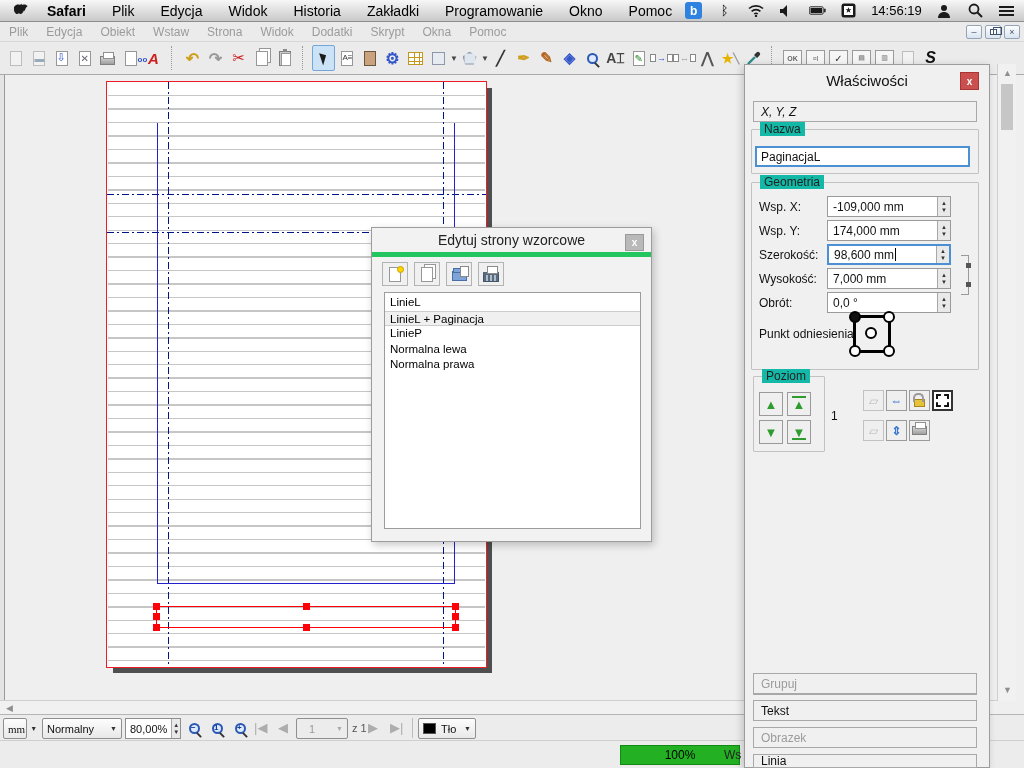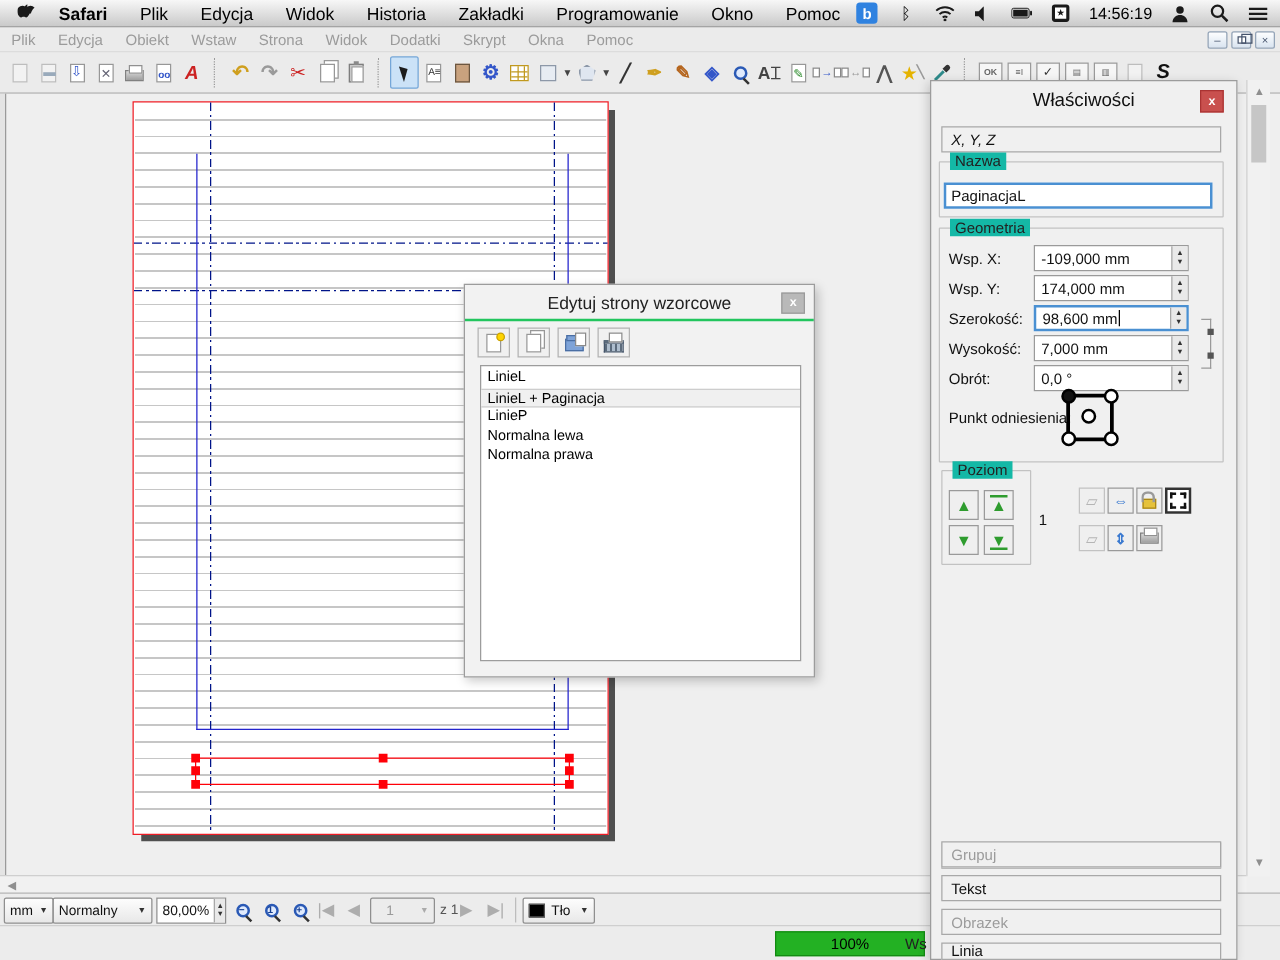--- a/index.html
+++ b/index.html
@@ -88,21 +88,21 @@
   #pagecombo { background:#ececec; color:#9b9b9b; }
   .sep-v { position:absolute; top:3px; height:20px; width:1px; background:#bdbdbd; }
 
   
   #progrow { left:0; top:740px; width:1024px; height:28px; background:#ececec; border-top:1px solid #cfcfcf; }
   #progress { position:absolute; left:620px; top:4px; width:120px; height:20px; background:#23b123; border:1px solid #128a12; display:flex; align-items:center; justify-content:center; font-size:12px; color:#000; }
   #wstext { position:absolute; left:724px; top:7px; font-size:12px; color:#222; }
 
   
   #dialog { left:371px; top:227px; width:281px; height:315px; background:#f2f2f2; border:1px solid #9c9c9c; box-shadow:2px 3px 8px rgba(0,0,0,.22); }
-  #dialog .titlebar { position:relative; height:29px; display:flex; align-items:center; justify-content:center; font-size:14px; color:#222; border-bottom:2px solid #22c55e; }
+  #dialog .titlebar { position:relative; height:29px; display:flex; align-items:center; justify-content:center; font-size:14px; color:#222; border-bottom:5px solid #22c55e; }
   #dlg-close { position:absolute; right:7px; top:6px; width:19px; height:17px; background:#b9b9b9; border:1px solid #9a9a9a; color:#fff; font-size:10px; font-weight:bold; display:flex; align-items:center; justify-content:center; }
   #dlg-tools { position:absolute; left:10px; top:34px; display:flex; gap:6px; }
   .dbtn { width:26px; height:24px; border:1px solid #b3b3b3; background:#f0f0f0; display:flex; align-items:center; justify-content:center; position:relative; }
   .ydot { position:absolute; right:3px; top:3px; width:7px; height:7px; border-radius:50%; background:#ffd400; border:1px solid #c9a100; }
   .folder { position:relative; width:15px; height:10px; background:#7ea3d8; border:1px solid #4a6ea3; margin-top:4px; }
   .folder::before { content:""; position:absolute; left:0; top:-4px; width:7px; height:3px; background:#7ea3d8; border:1px solid #4a6ea3; }
   .folder::after { content:""; position:absolute; right:-3px; top:-6px; width:7px; height:9px; background:#fff; border:1px solid #8a8a8a; }
   .shred { position:relative; width:16px; height:10px; margin-top:6px; background:repeating-linear-gradient(to right,#5c6b7c 0 2px,#aebdcd 2px 4px); border:1px solid #44556a; border-top:3px solid #5c6b7c; }
   .shred::before { content:""; position:absolute; left:3px; top:-9px; width:9px; height:6px; background:#fff; border:1px solid #8a8a8a; }
   #dlg-list { position:absolute; left:12px; top:64px; width:257px; height:237px; background:#fff; border:1px solid #9c9c9c; font-size:11.5px; padding-top:2px; }
@@ -254,21 +254,21 @@
     <span class="ti">
         <span class="pg">
           <span class="ov" style="color:#667;">✕</span>
         </span>
       </span>
     <span class="ti">
         <span class="printer"></span>
       </span>
     <span class="ti">
         <span class="pg">
-          <span class="ov blue" style="font-size:8px;font-weight:bold;top:3px;">oo</span>
+          <span class="ov blue" style="font-size:8px;font-weight:bold;top:3px;margin-left:11px;">oo</span>
         </span>
       </span>
     <span class="ti">
         <b class="red" style="font-style:italic;font-size:15px;">A</b>
       </span>
     <span class="tsep"></span>
     <span class="ti">
         <b class="gold" style="font-size:16px;">↶</b>
       </span>
     <span class="ti">
@@ -411,21 +411,21 @@
     <span class="sarrow" style="left:6px;top:3px;">◀</span>
     <span class="sarrow" style="left:982px;top:3px;">▶</span>
   </div>
   <div id="vscroll" class="abs">
     <span class="sarrow" style="left:5px;top:5px;">▲</span>
     <span id="vthumb"></span>
     <span class="sarrow" style="left:5px;top:622px;">▼</span>
   </div>
 
   <div id="statusbar" class="abs">
-    <span class="combo" style="left:3px;width:40px;">
+    <span class="combo" style="left:3px;width:24px;font-family:Liberation Serif, serif;">
         <span>mm</span>
         <span class="cd">▼</span>
       </span>
     <span class="combo" style="left:42px;width:80px;">
         <span>Normalny</span>
         <span class="cd">▼</span>
       </span>
     <span class="spinsb" style="left:125px;width:56px;">
         <span class="v">80,00%</span>
         <span class="spuds">

